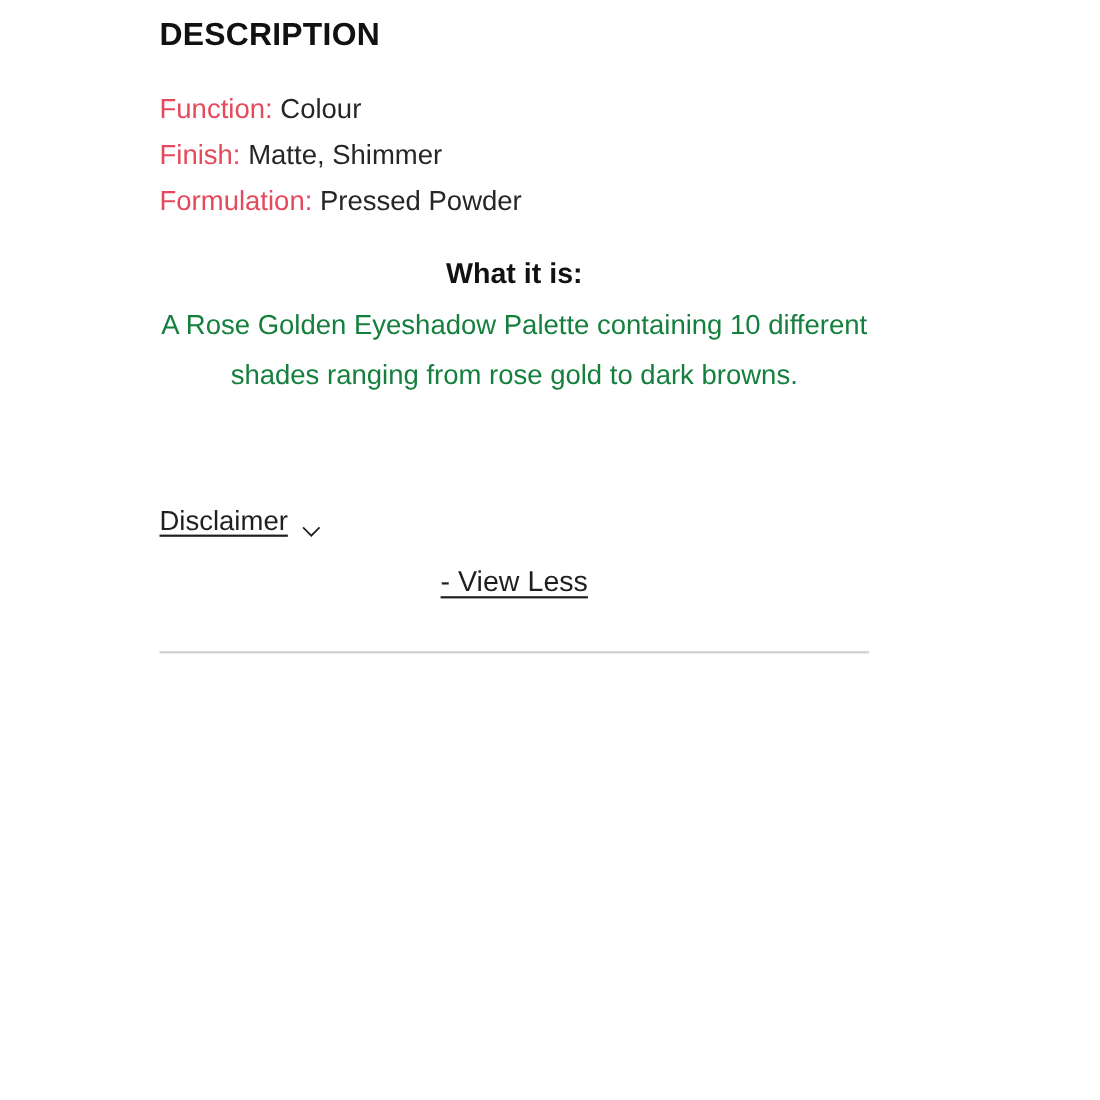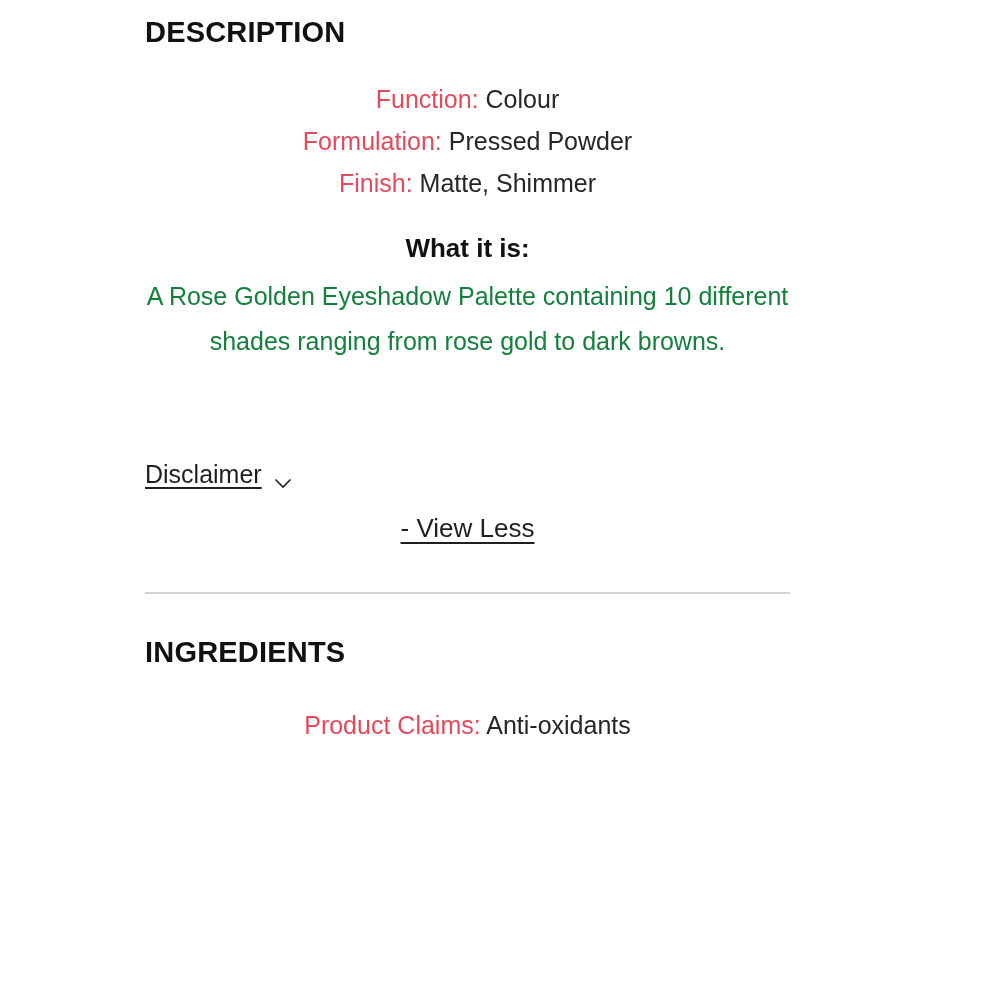--- a/index.html
+++ b/index.html
@@ -16,21 +16,21 @@
     height: 1000px;
     padding: 14px 142px 0 145px;
   }
   .section-title {
     font-size: 29px;
     font-weight: 700;
     color: #111111;
     letter-spacing: 0.2px;
     line-height: 36px;
   }
-  .attr-list { margin-top: 28px; text-align: center; }
+  .attr-list { margin-top: 28px; }
   .attr-row {
     font-size: 25px;
     line-height: 42px;
     color: #262626;
   }
   .attr-label { color: #e5495c; }
   .attr-value { color: #262626; }
   .sub-heading {
     font-size: 26px;
     font-weight: 700;
@@ -99,26 +99,26 @@
 
   <section>
     <h2 class="section-title">DESCRIPTION</h2>
 
     <div class="attr-list">
       <div class="attr-row">
         <span class="attr-label">Function:</span>
         <span class="attr-value">Colour</span>
       </div>
       <div class="attr-row">
+        <span class="attr-label">Finish:</span>
+        <span class="attr-value">Matte, Shimmer</span>
+      </div>
+      <div class="attr-row">
         <span class="attr-label">Formulation:</span>
         <span class="attr-value">Pressed Powder</span>
-      </div>
-      <div class="attr-row">
-        <span class="attr-label">Finish:</span>
-        <span class="attr-value">Matte, Shimmer</span>
       </div>
     </div>
 
     <div class="what-it-is">
       <h3 class="sub-heading">What it is:</h3>
       <p class="body-para">A Rose Golden Eyeshadow Palette containing 10 different shades ranging from rose gold to dark browns.</p>
     </div>
 
     <div class="what-it-does">
     </div>
@@ -132,24 +132,14 @@
       </span>
     </div>
 
     <div class="view-less-wrap">
       <button class="view-less-link">- View Less</button>
     </div>
   </section>
 
   <hr class="divider">
 
-  <section>
-    <h2 class="section-title ingredients-title">INGREDIENTS</h2>
-
-    <div class="attr-list ingredients-attrs">
-      <div class="attr-row">
-        <span class="attr-label">Product Claims:</span>
-        <span class="attr-value">Anti-oxidants</span>
-      </div>
-    </div>
-  </section>
 
 </div>
 
 </body></html>

